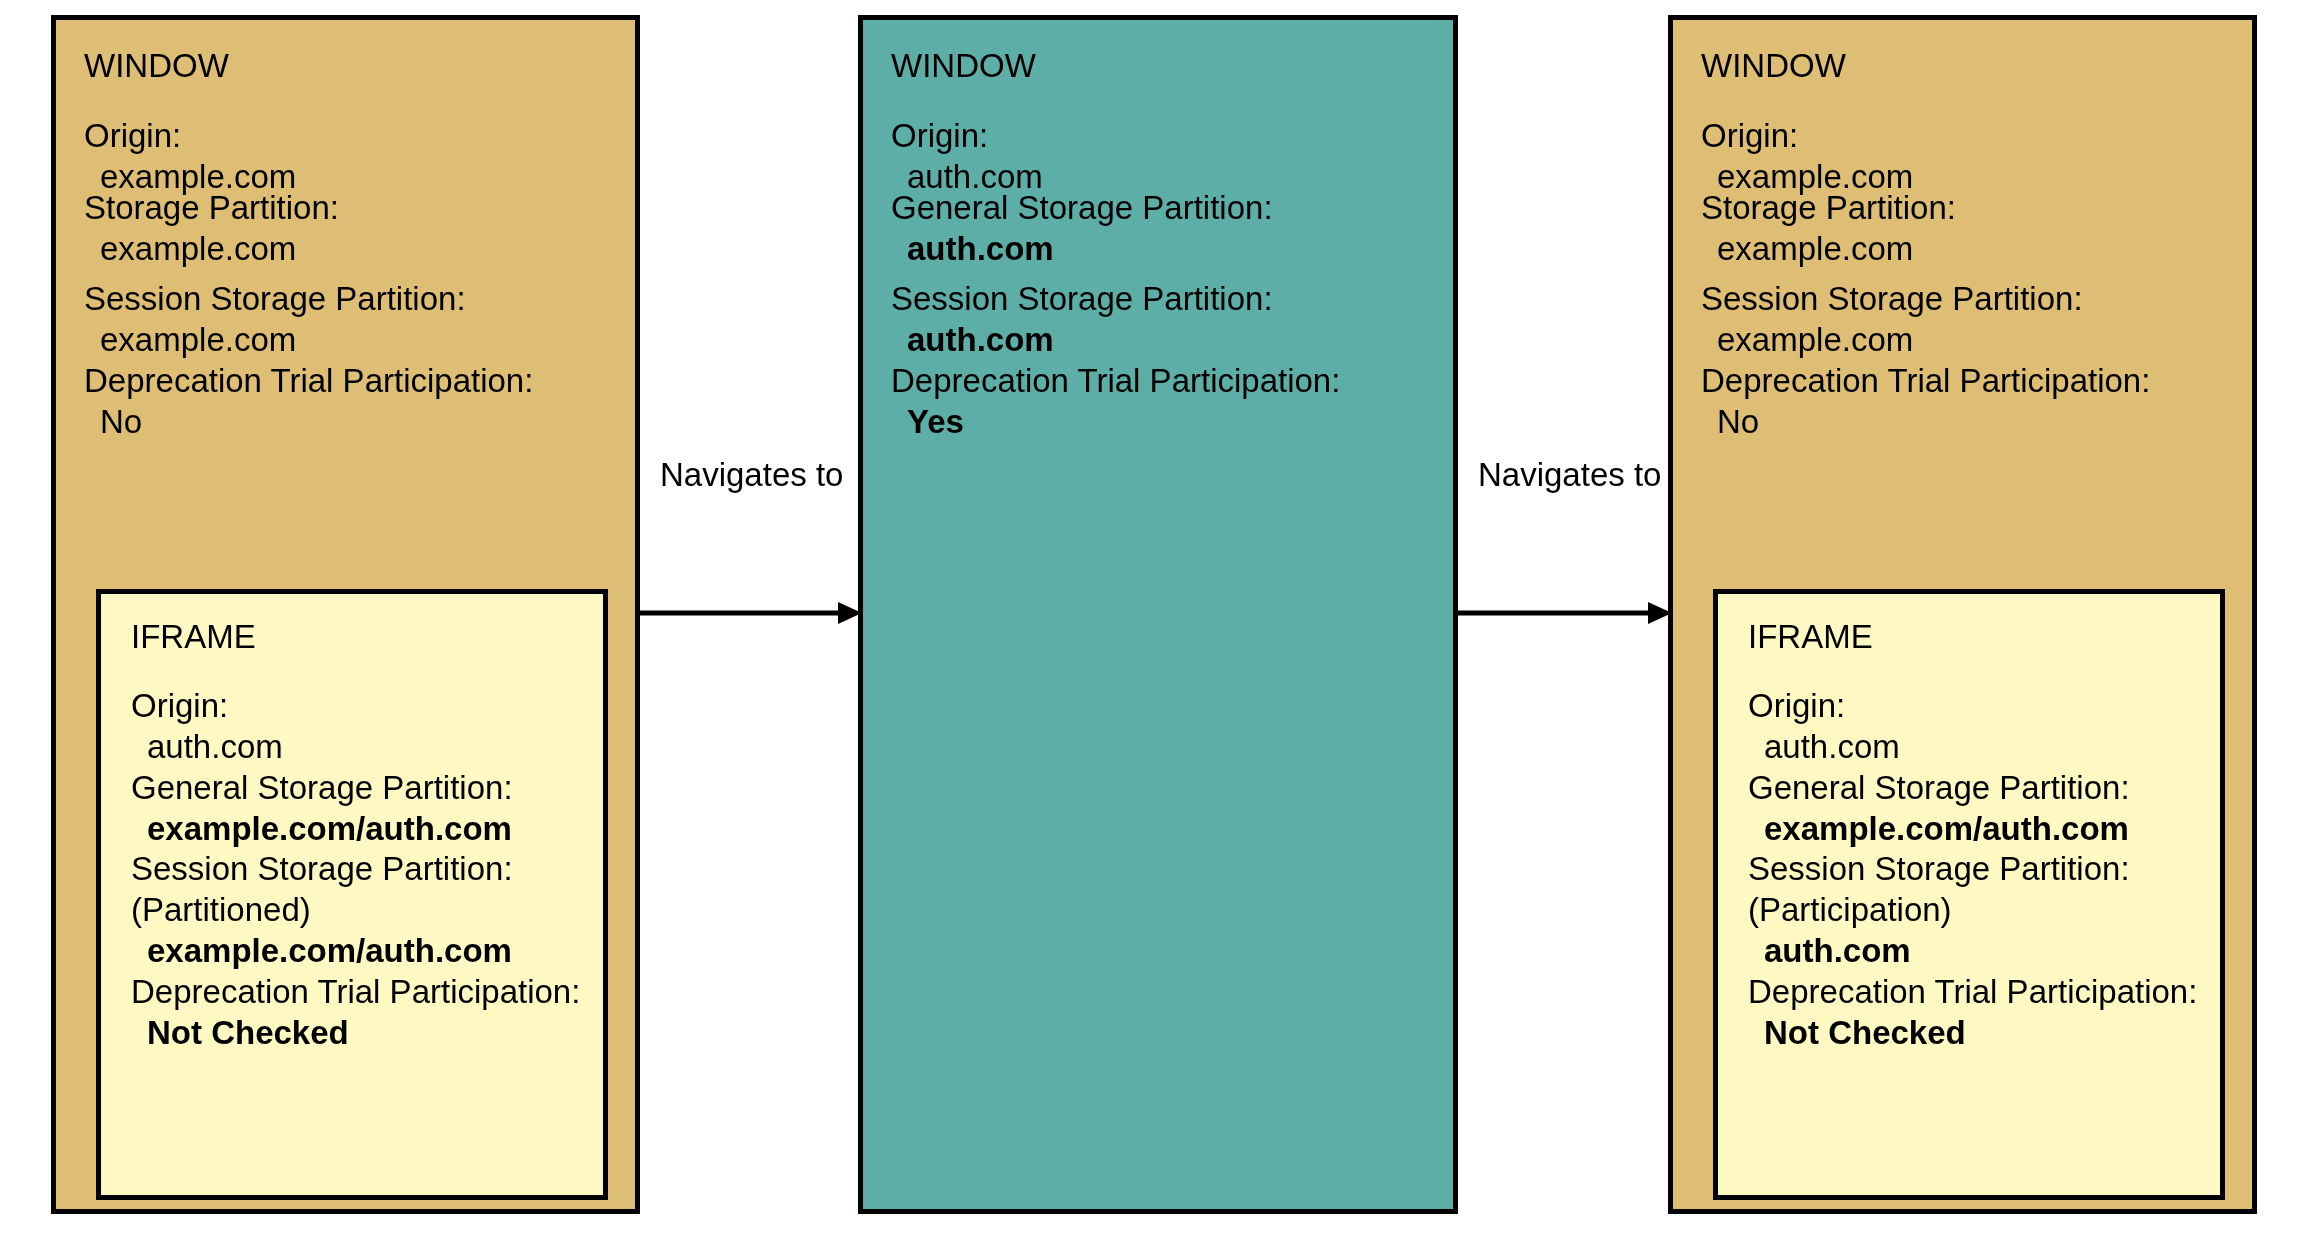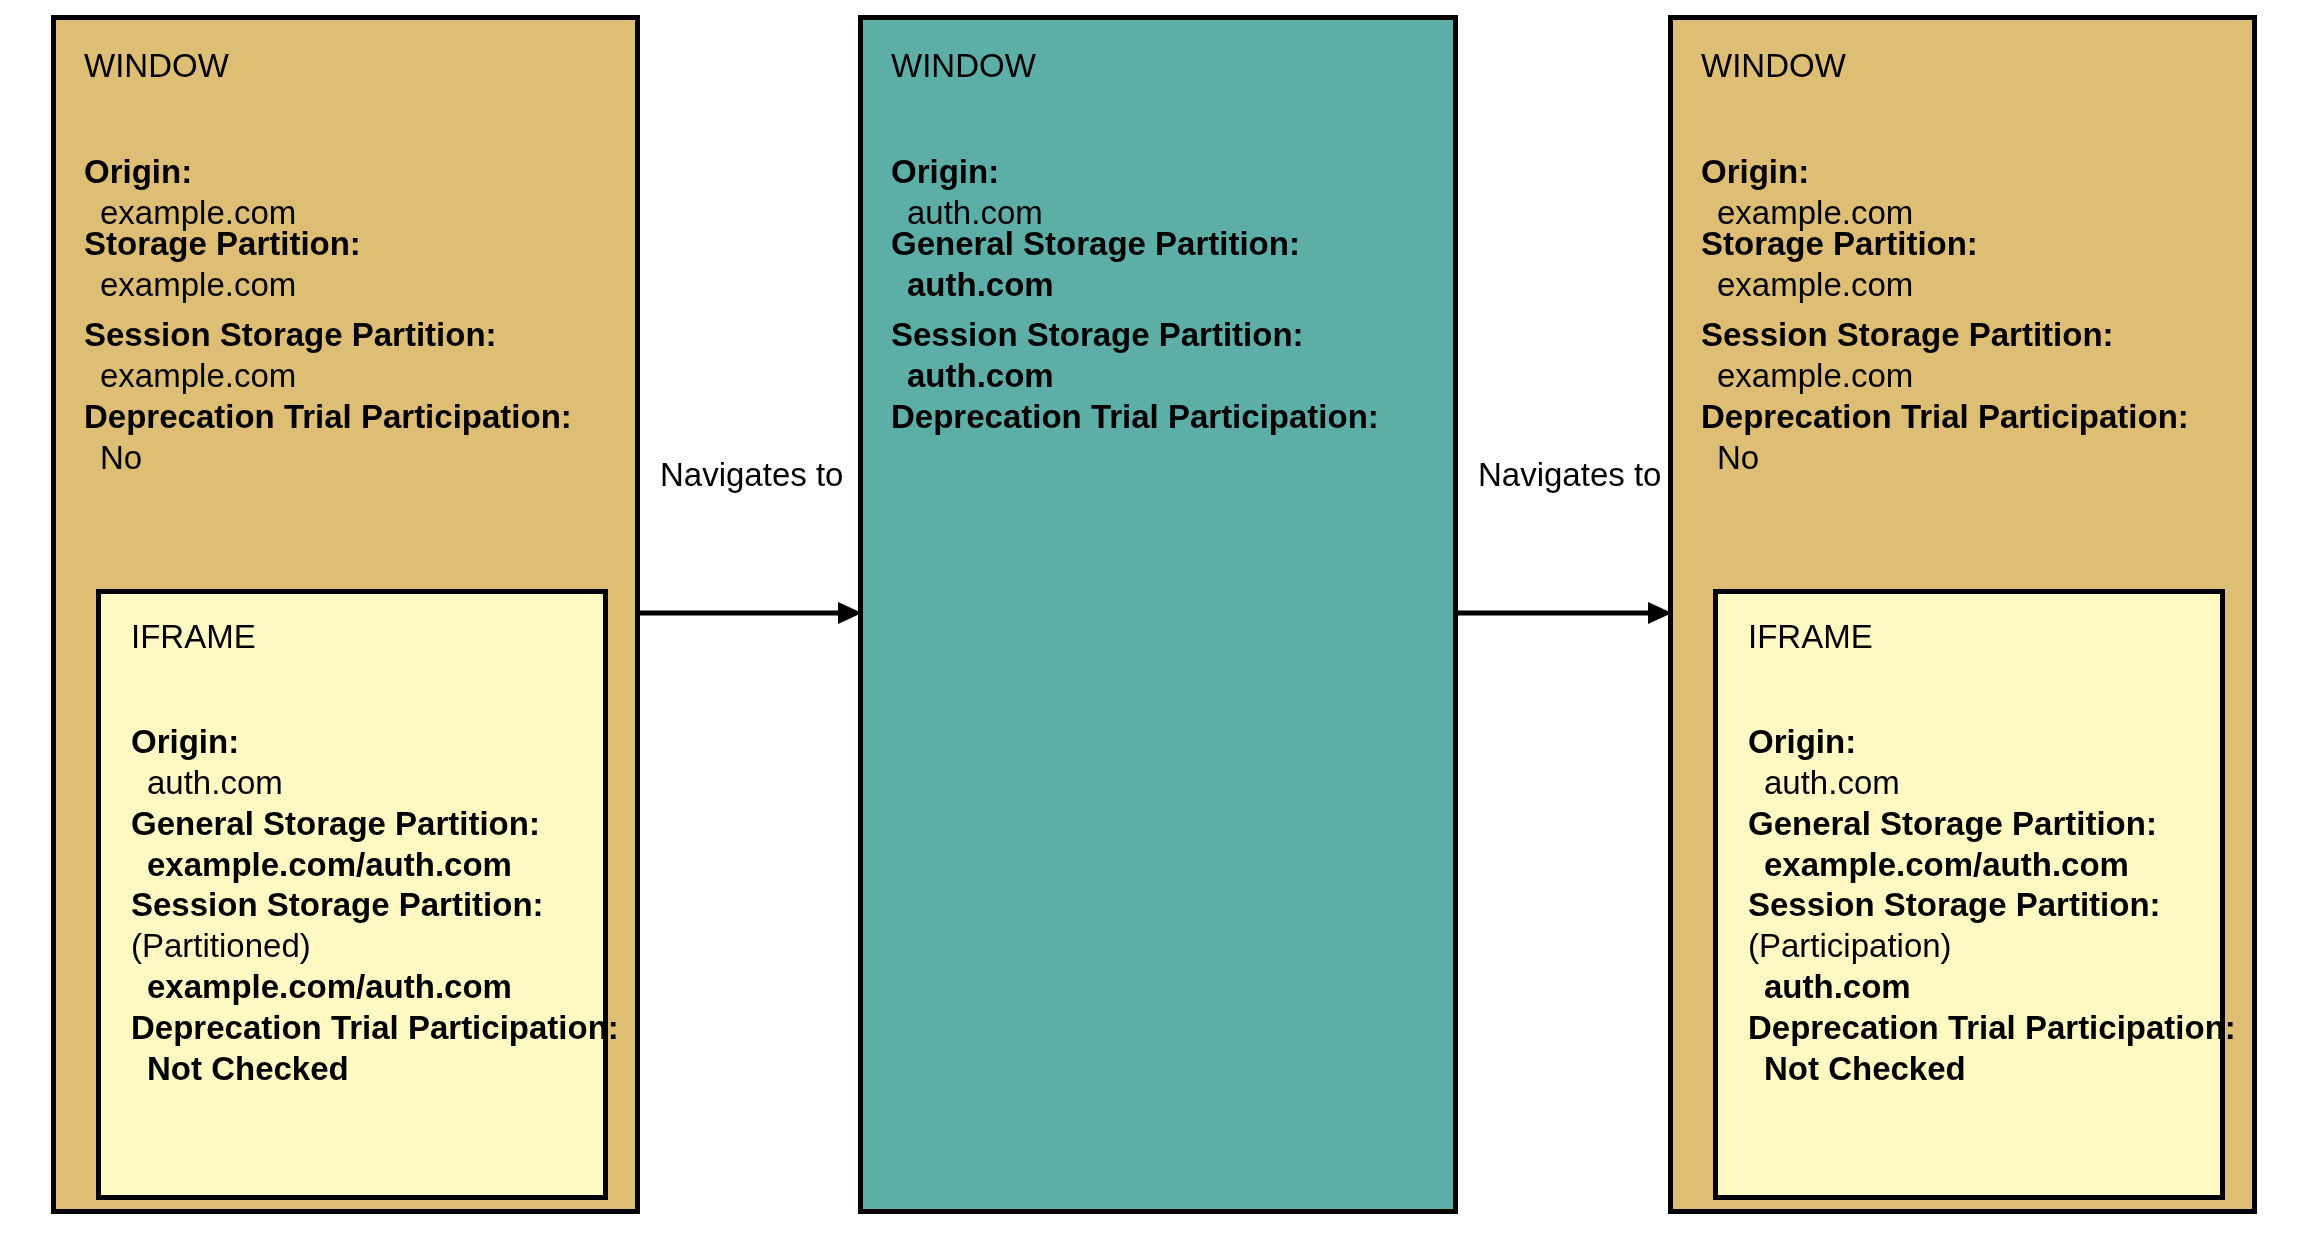--- a/index.html
+++ b/index.html
@@ -52,21 +52,21 @@
     font-size: 33px;
     line-height: 40px;
     white-space: nowrap;
   }
   .field {
     position: absolute;
     font-size: 33px;
     line-height: 41px;
     white-space: nowrap;
   }
-  .field .label  { display: block; font-weight: bold; margin-top: 36px; }
+  .field .label  { display: block; font-weight: normal; }
   .field .value  { display: block; font-weight: normal; margin-left: 16px; }
   .field .value.bold { font-weight: bold; }
   .field .sub { display: block; font-weight: normal; }
 
   
   .w-title { left: 28px; top: 26px; }
   .w-f1 { left: 28px; top: 95px; }
   .w-f2 { left: 28px; top: 167px; }
   .w-f3 { left: 28px; top: 258px; }
   .w-f4 { left: 28px; top: 340px; }
@@ -177,20 +177,21 @@
       <span class="value bold">auth.com</span>
     </div>
 
     <div class="field w-f3">
       <span class="label">Session Storage Partition:</span>
       <span class="value bold">auth.com</span>
     </div>
 
     <div class="field w-f4">
       <span class="label">Deprecation Trial Participation:</span>
+      <span class="value bold">Yes</span>
     </div>
   </div>
 
   <div class="arrow-label" id="arrow-label-2">Navigates to</div>
 
   <div class="arrow" id="arrow-2">
     <svg width="214" height="24" viewBox="0 0 214 24">
       <line x1="0" y1="12" x2="197" y2="12" stroke="#000000" stroke-width="5"></line>
       <polygon points="214,12 190,23 190,1" fill="#000000"></polygon>
     </svg>

